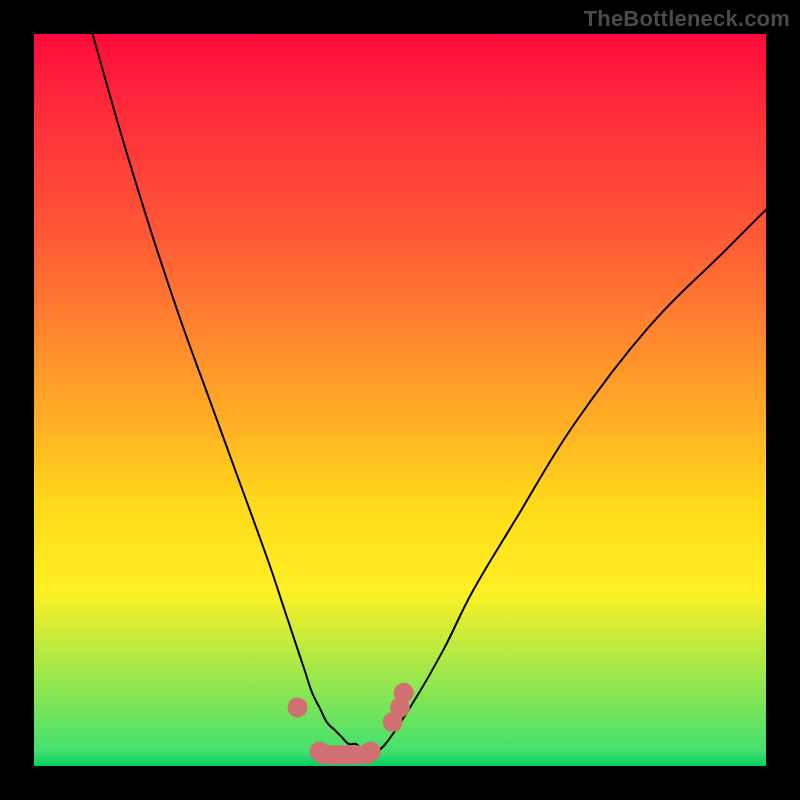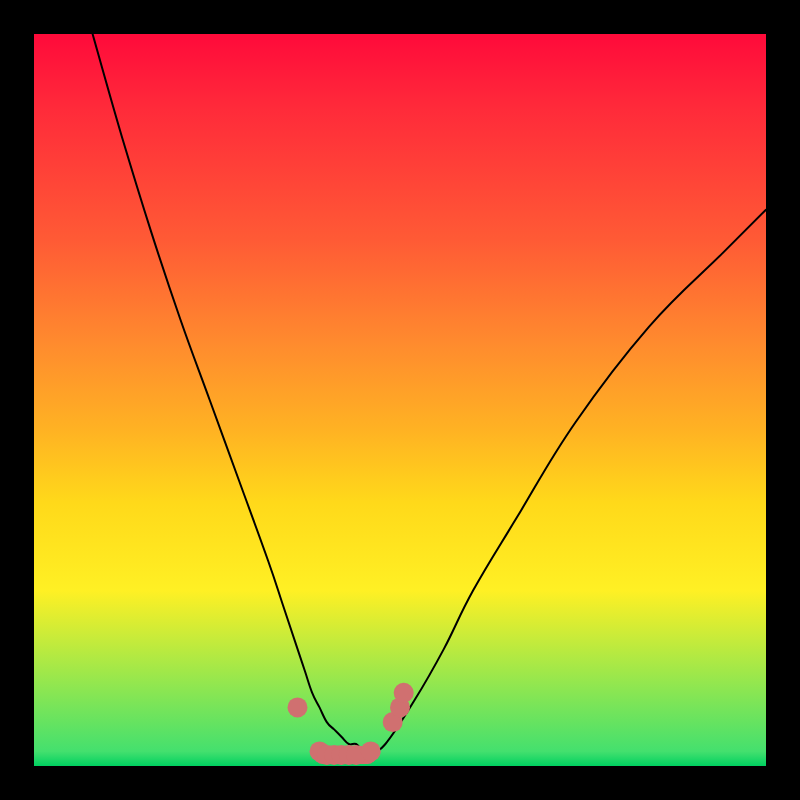--- a/index.html
+++ b/index.html
@@ -77,20 +77,21 @@
   .bottom-bar {
     fill: #d07070;
     stroke: none;
   }
 </style>
 </head>
 <body>
 
 <div class="frame">
 
+  <div class="watermark">TheBottleneck.com</div>
 
   <div class="plot-area">
 
     <svg class="curve-svg" viewBox="0 0 732 732" preserveAspectRatio="none">
       <path id="curve" class="curve-path" d="M 58.6 0.0 C 64.4 20.5 76.1 63.0 87.8 102.5 C 99.6 142.0 105.4 161.0 117.1 197.6 C 128.8 234.2 134.7 251.8 146.4 285.5 C 158.1 319.2 164.0 333.8 175.7 366.0 C 187.4 398.2 193.2 414.3 205.0 446.5 C 216.7 478.7 225.5 502.2 234.2 527.0 C 243.0 551.9 243.0 553.4 248.9 571.0 C 254.7 588.5 259.1 601.7 263.5 614.9 C 267.9 628.1 267.9 628.1 270.8 636.8 C 273.8 645.6 275.2 651.5 278.2 658.8 C 281.1 666.1 282.6 667.6 285.5 673.4 C 288.4 679.3 289.9 683.7 292.8 688.1 C 295.7 692.5 297.2 692.5 300.1 695.4 C 303.0 698.3 304.5 699.8 307.4 702.7 C 310.4 705.6 311.8 708.6 314.8 710.0 C 317.7 711.5 319.2 708.6 322.1 710.0 C 325.0 711.5 326.5 715.9 329.4 717.4 C 332.3 718.8 332.3 718.8 336.7 717.4 C 341.1 715.9 342.6 720.3 351.4 710.0 C 360.1 699.8 368.9 685.2 380.6 666.1 C 392.4 647.1 398.2 636.8 409.9 614.9 C 421.6 592.9 424.6 582.7 439.2 556.3 C 453.8 530.0 462.6 516.8 483.1 483.1 C 503.6 449.4 515.3 426.0 541.7 388.0 C 568.0 349.9 585.6 326.5 614.9 292.8 C 644.2 259.1 664.7 243.0 688.1 219.6 C 711.5 196.2 723.2 184.5 732.0 175.7" stroke="#000000"></path>
       <g id="markers">
           <rect x="279.5" y="712.0" width="63.2" height="18" rx="9" class="bottom-bar" fill="#d07070"></rect>
           <circle cx="263.5" cy="673.4" r="10" class="marker-dot" fill="#d07070"></circle>
           <circle cx="285.5" cy="717.4" r="10" class="marker-dot" fill="#d07070"></circle>
           <circle cx="292.8" cy="721.0" r="10" class="marker-dot" fill="#d07070"></circle>

